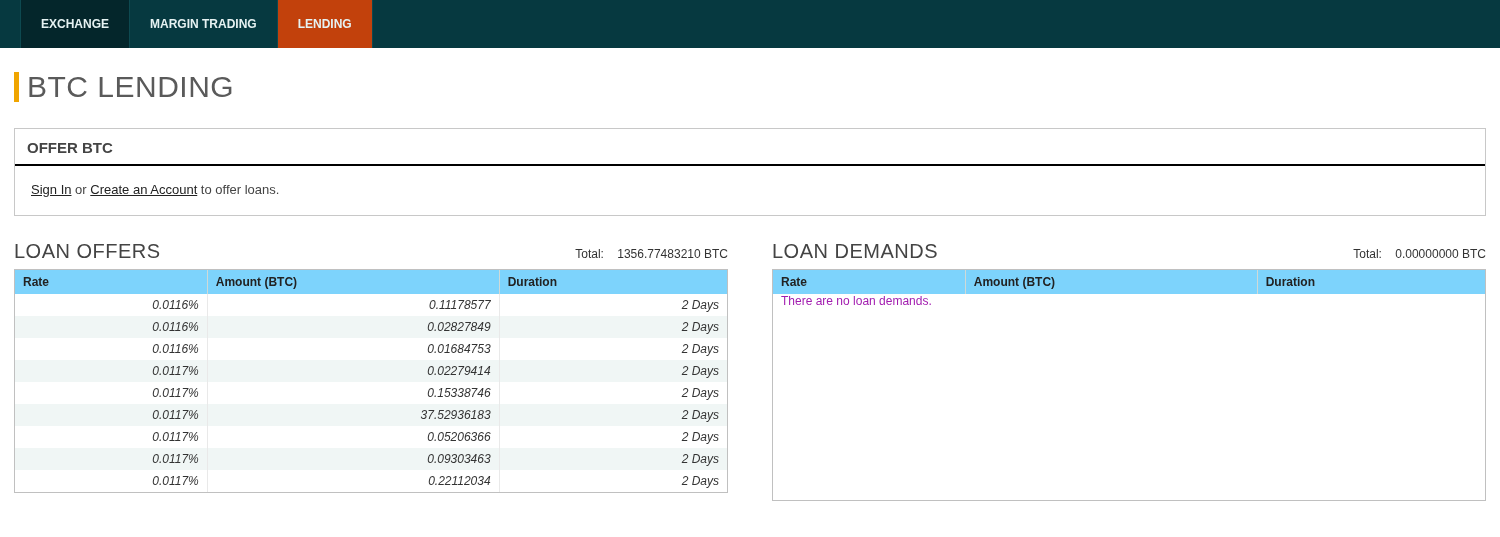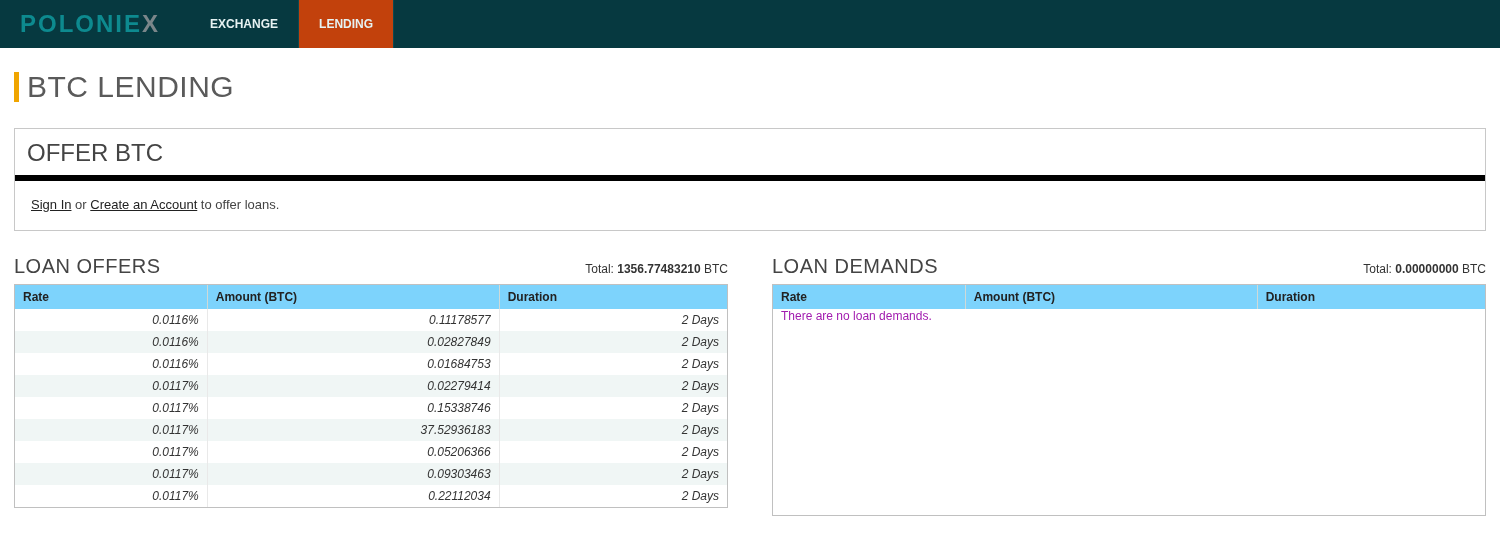--- a/index.html
+++ b/index.html
@@ -65,24 +65,24 @@
     color: #5a5a5a;
     letter-spacing: 0.5px;
   }
   
   .offer-box {
     margin: 0 14px 20px 14px;
     border: 1px solid #c8c8c8;
   }
   .offer-header {
     padding: 10px 12px 8px 12px;
-    font-size: 24px;
-    font-weight: 400;
+    font-size: 15px;
+    font-weight: 700;
     color: #444;
-    border-bottom: 6px solid #000000;
+    border-bottom: 2px solid #000000;
   }
   .offer-body {
     padding: 16px 16px 18px 16px;
     font-size: 13px;
     color: #444;
   }
   .offer-body a {
     color: #222;
     text-decoration: underline;
   }
@@ -105,21 +105,21 @@
   .section-title {
     font-size: 20px;
     font-weight: 400;
     color: #444;
     letter-spacing: 0.5px;
   }
   .section-total {
     font-size: 12px;
     color: #333;
   }
-  .section-total .bold { font-weight: 700; }
+  .section-total .bold { font-weight: 400; margin-left: 10px; }
   
   .tbl-wrap {
     border: 1px solid #c0c0c0;
     overflow: hidden;
   }
   table {
     width: 100%;
     border-collapse: collapse;
     table-layout: fixed;
   }
@@ -161,26 +161,25 @@
     height: 206px;
   }
   .col-rate { width: 27%; }
   .col-amt { width: 41%; }
   .col-dur { width: 32%; }
 </style>
 </head>
 <body>
 
 <div class="topnav">
-  <div class="brand">
-    <span>POLONIE</span>
-      <span class="x">X</span>
-  </div>
   <div class="nav-item inactive">
     <span>EXCHANGE</span>
+  </div>
+  <div class="nav-item">
+    <span>MARGIN TRADING</span>
   </div>
   <div class="nav-item active">
     <span>LENDING</span>
   </div>
 </div>
 
 <div class="page-title-wrap">
   <div class="accent-bar"></div>
   <div class="page-title">BTC LENDING</div>
 </div>

